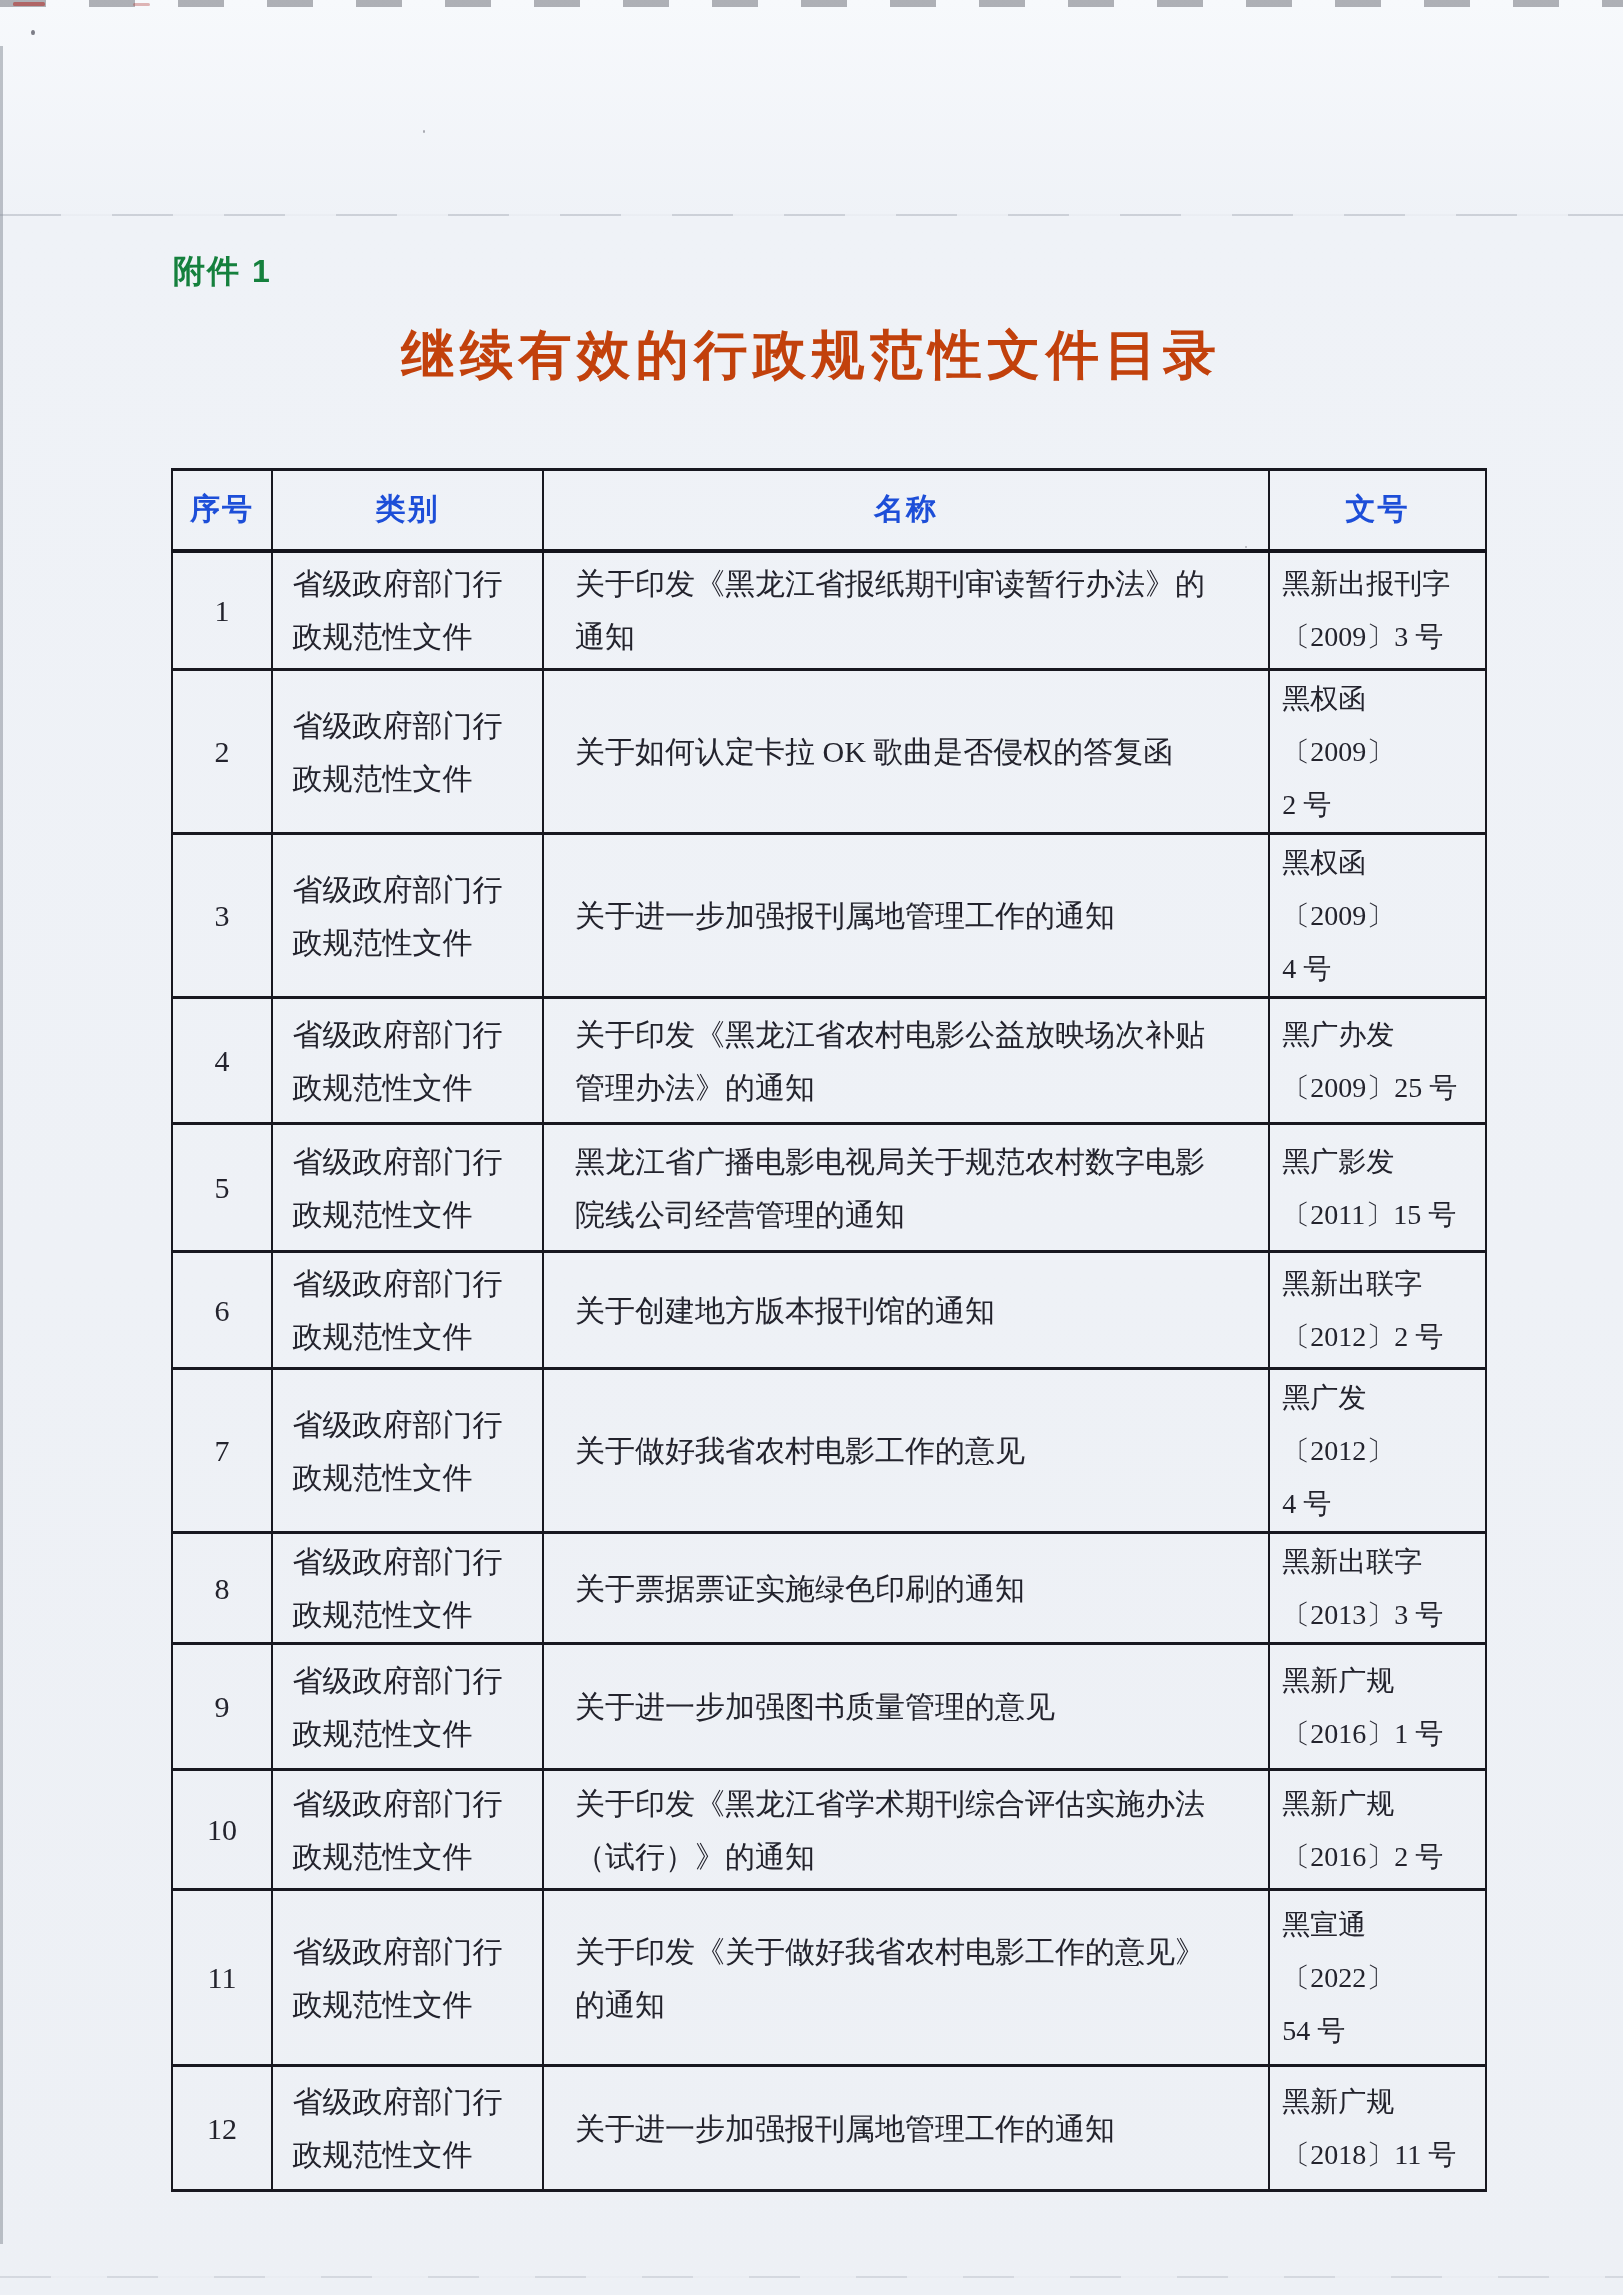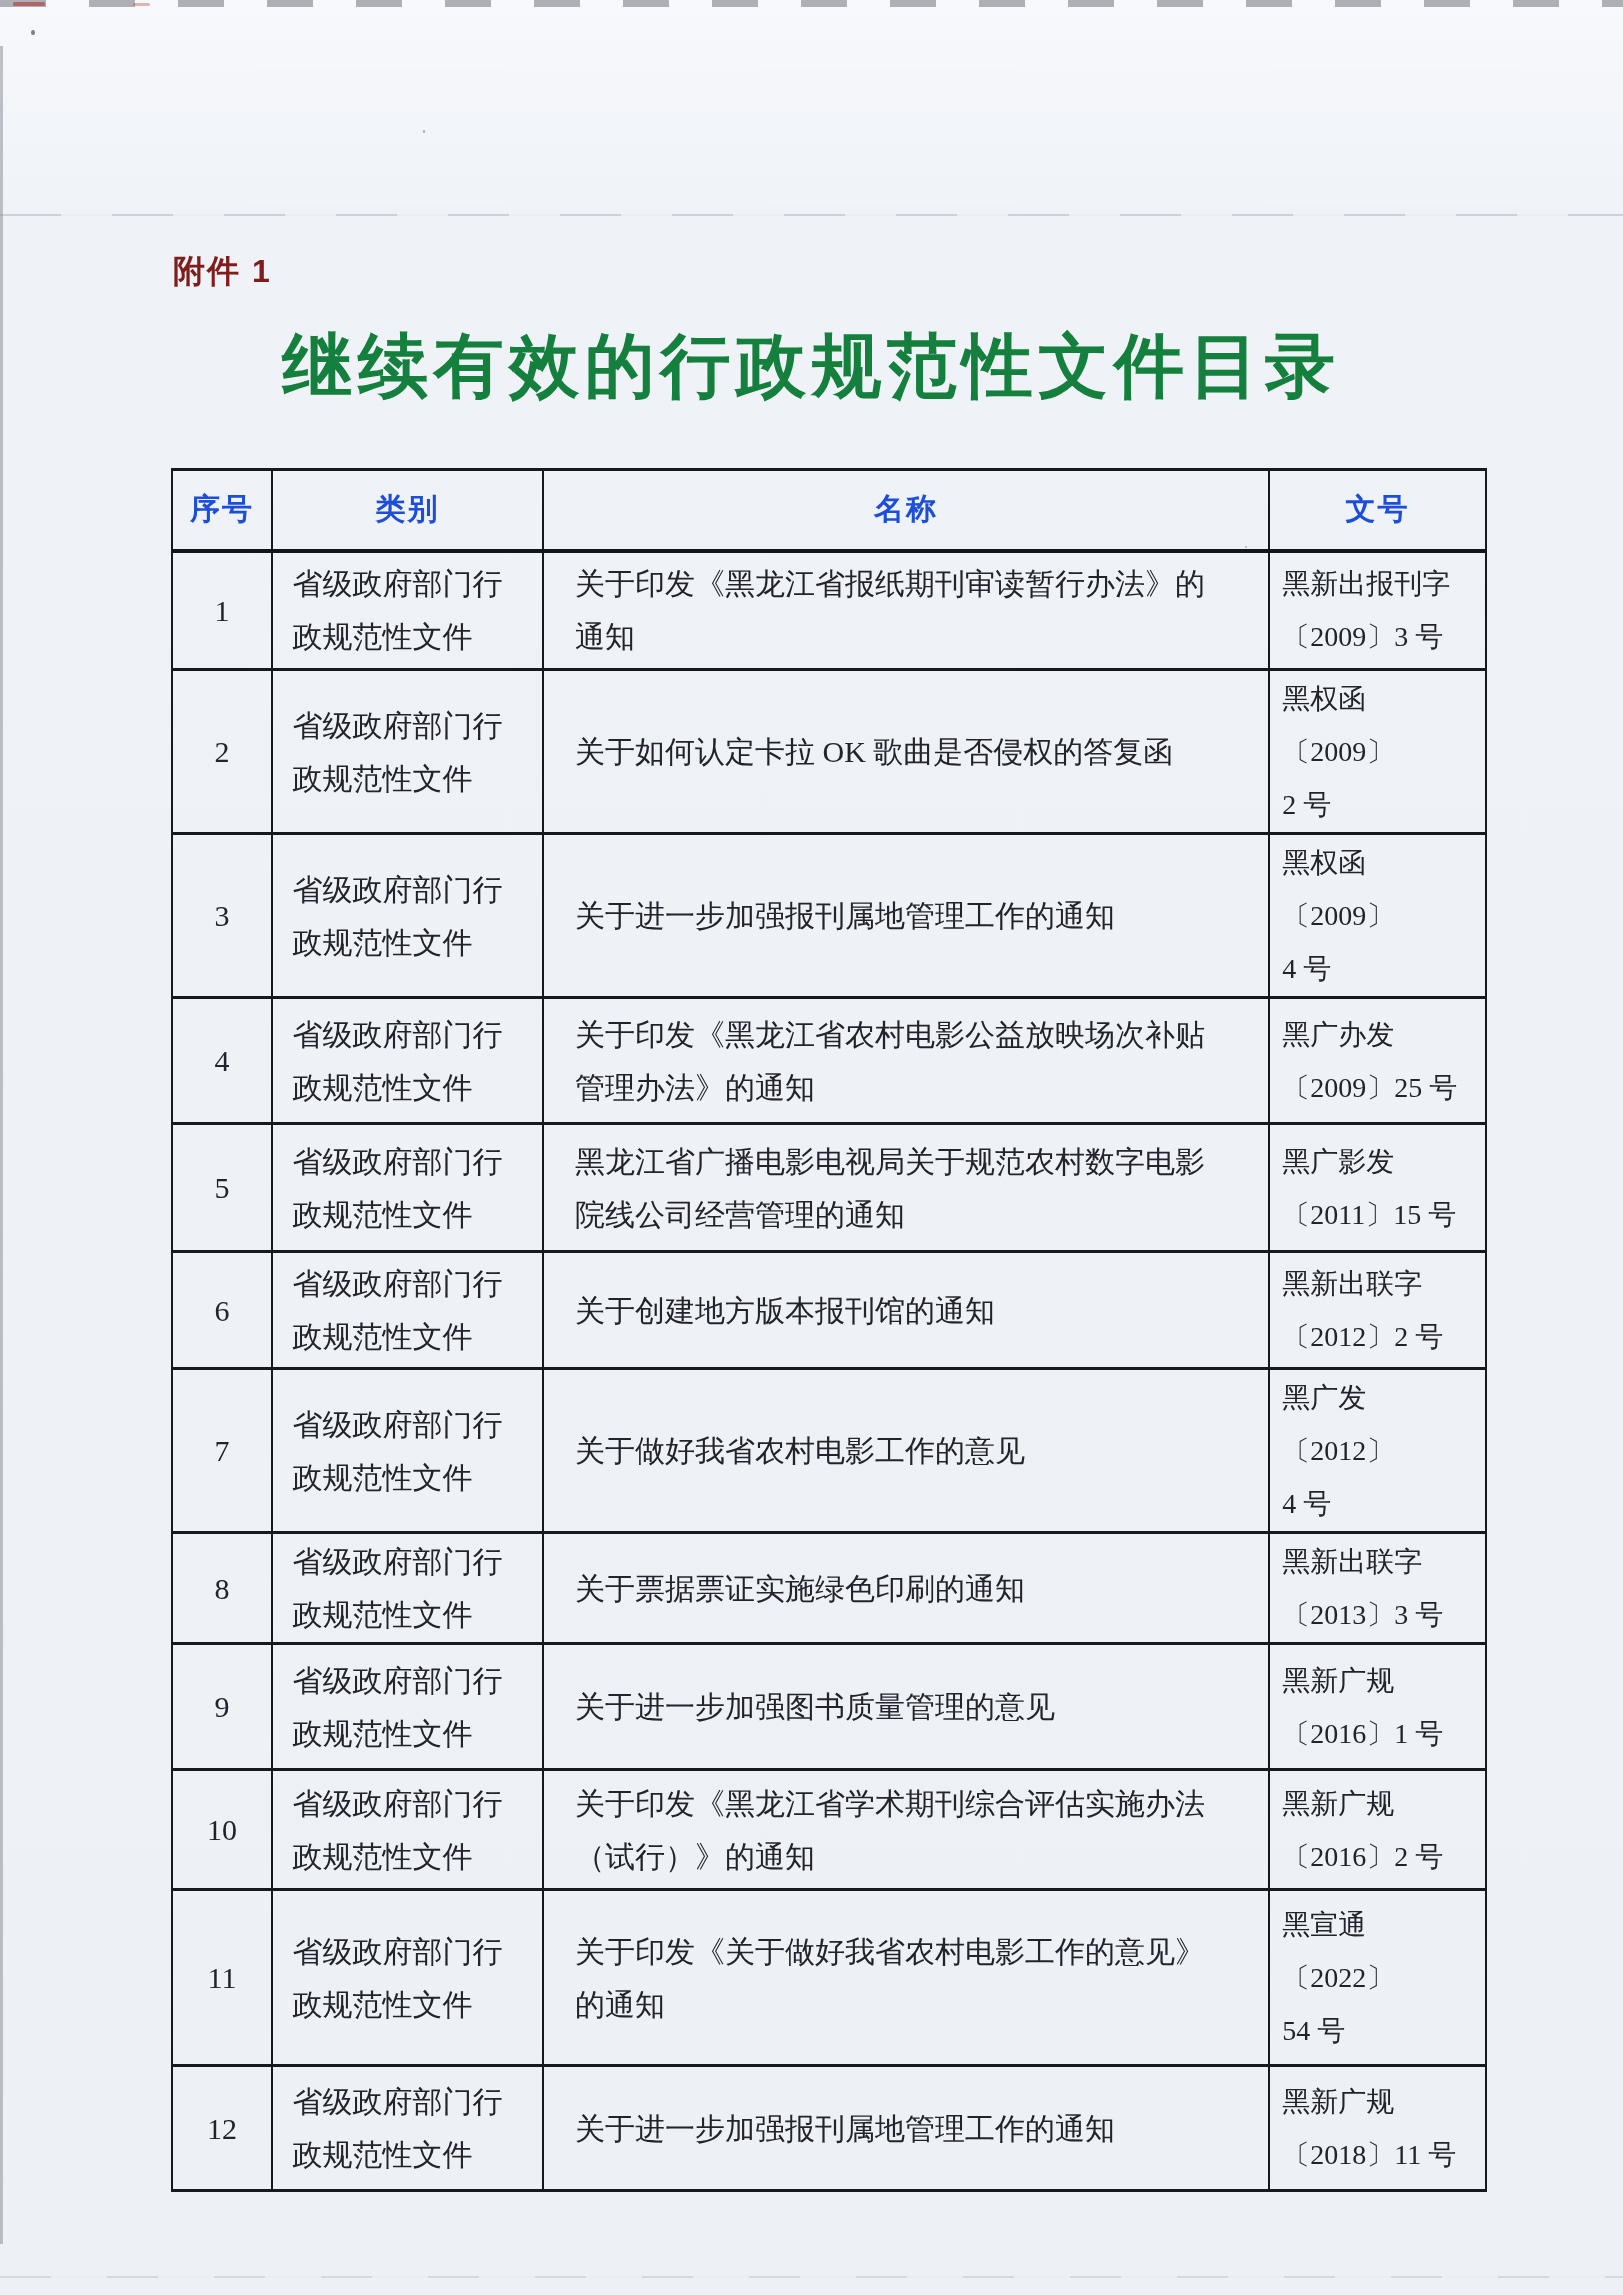--- a/index.html
+++ b/index.html
@@ -31,26 +31,26 @@
       rgba(150,156,168,.28) 0 51px, rgba(150,156,168,.04) 51px 107px); }
   .speck { position:absolute; background:#3c3c48; border-radius:50%; opacity:.65; }
   .speck-1 { left:31px; top:30px; width:3.6px; height:5.1px; }
   .speck-2 { left:423px; top:130px; width:2px; height:2.6px; opacity:.4; }
   .speck-3 { left:1245px; top:546px; width:2px; height:2px; opacity:.35; }
 
   
   .attachment {
     position:absolute; left:173px; top:250px;
     font-family:"Liberation Sans", sans-serif;
-    font-weight:600; font-size:32px; letter-spacing:2px; color:#7f1d1d;
+    font-weight:600; font-size:32px; letter-spacing:2px; color:#15803d;
   }
   .doc-title {
     position:absolute; left:0; top:320px; width:100%;
-    text-align:center; font-weight:bold; font-size:70px;
-    letter-spacing:5.6px; color:#15803d;
+    text-align:center; font-weight:bold; font-size:53px;
+    letter-spacing:5.6px; color:#c2410c;
   }
 
   
   table.catalog {
     position:absolute; left:171px; top:468px; width:1314px;
     border-collapse:collapse; table-layout:fixed;
     background:transparent;
   }
   .catalog th, .catalog td {
     border-left:2px solid #181820; border-right:2px solid #181820;

